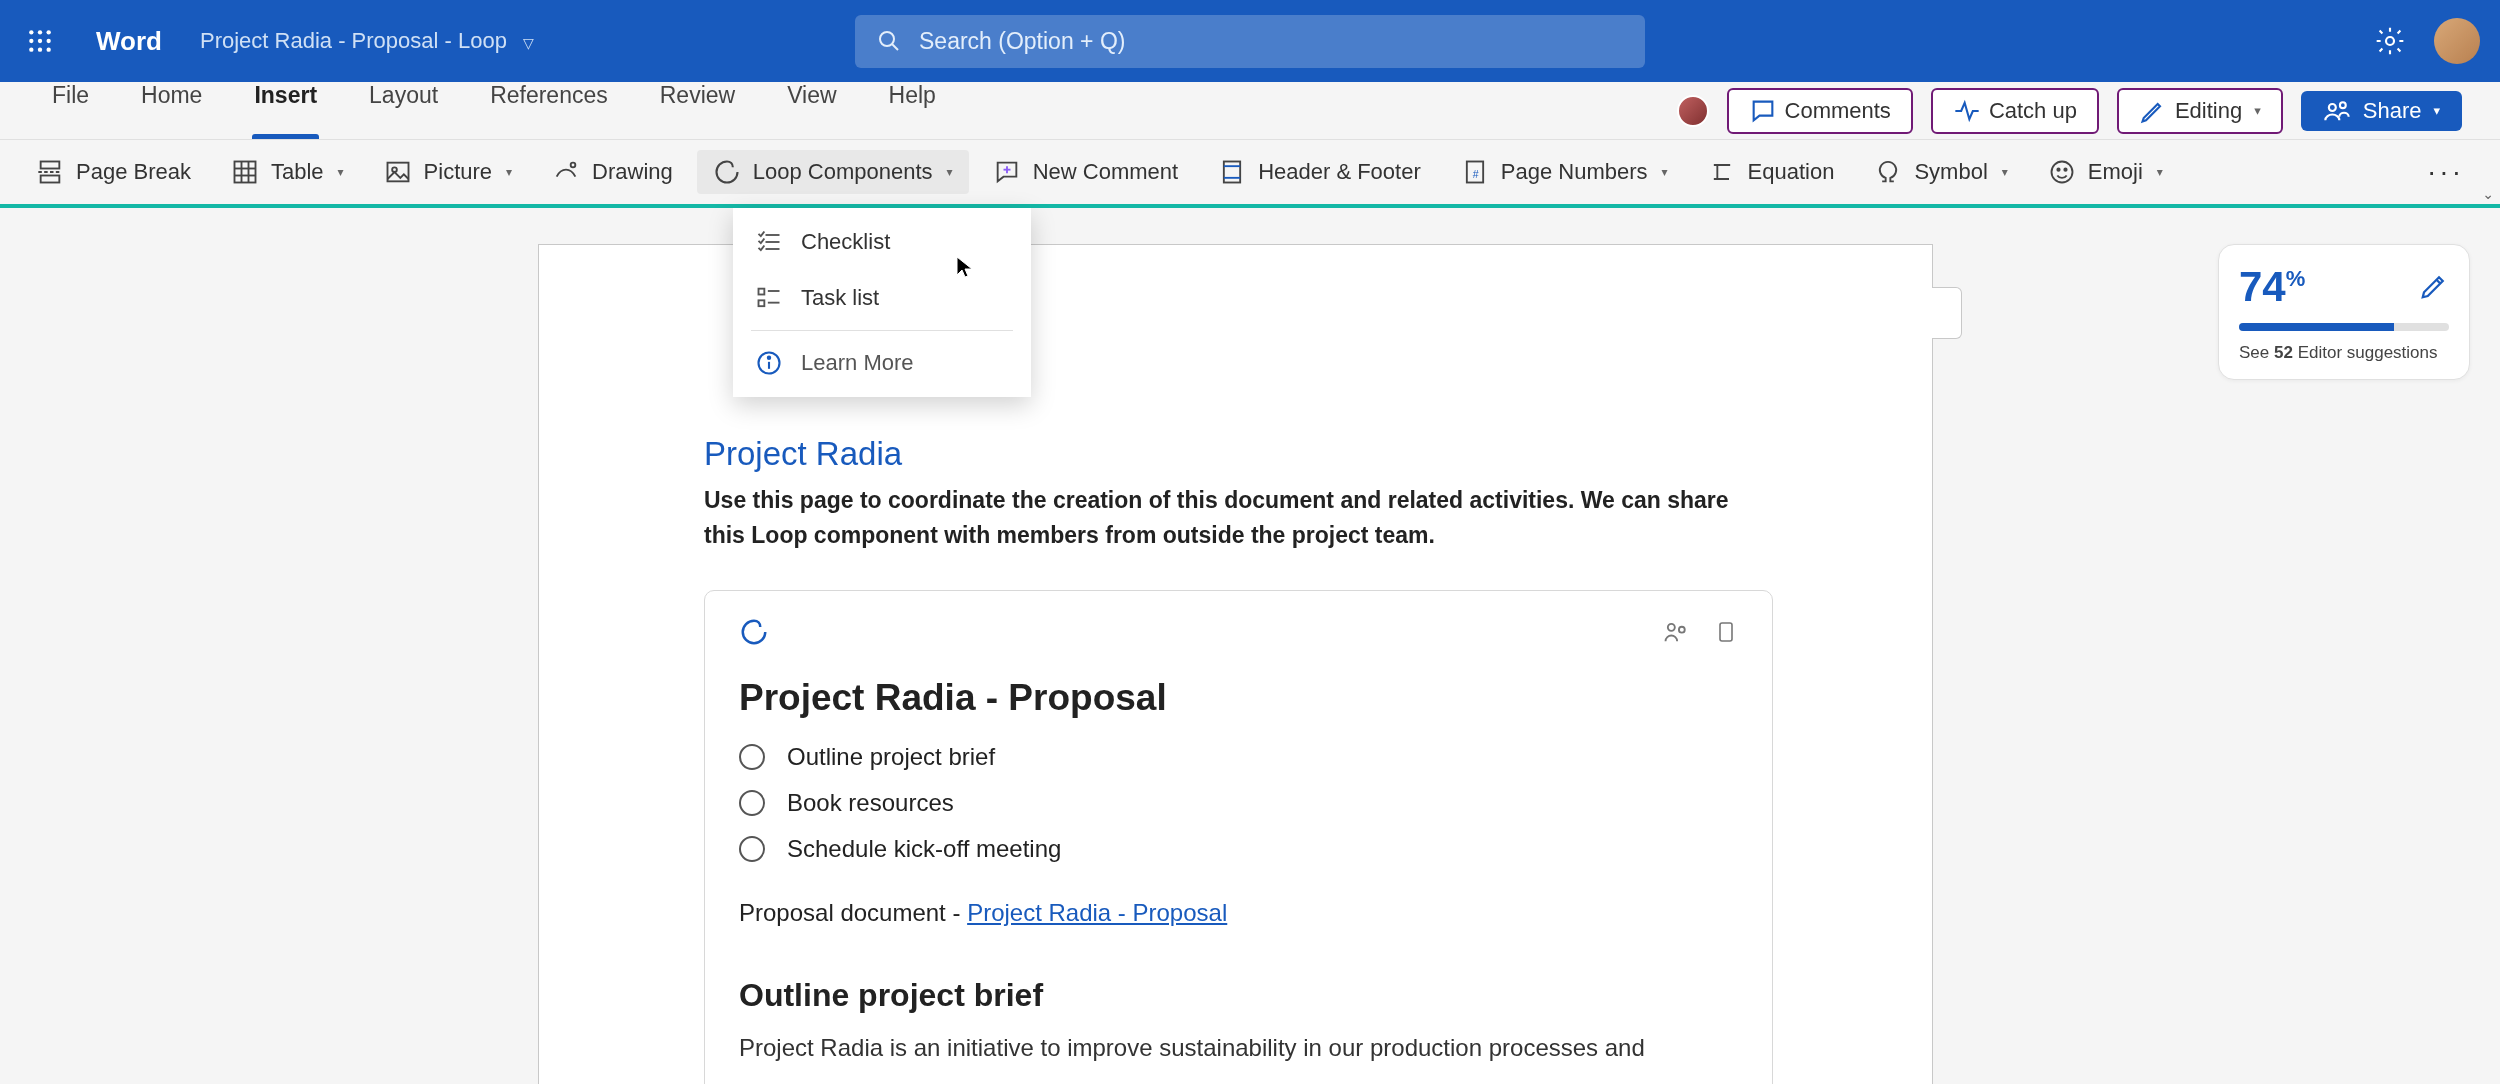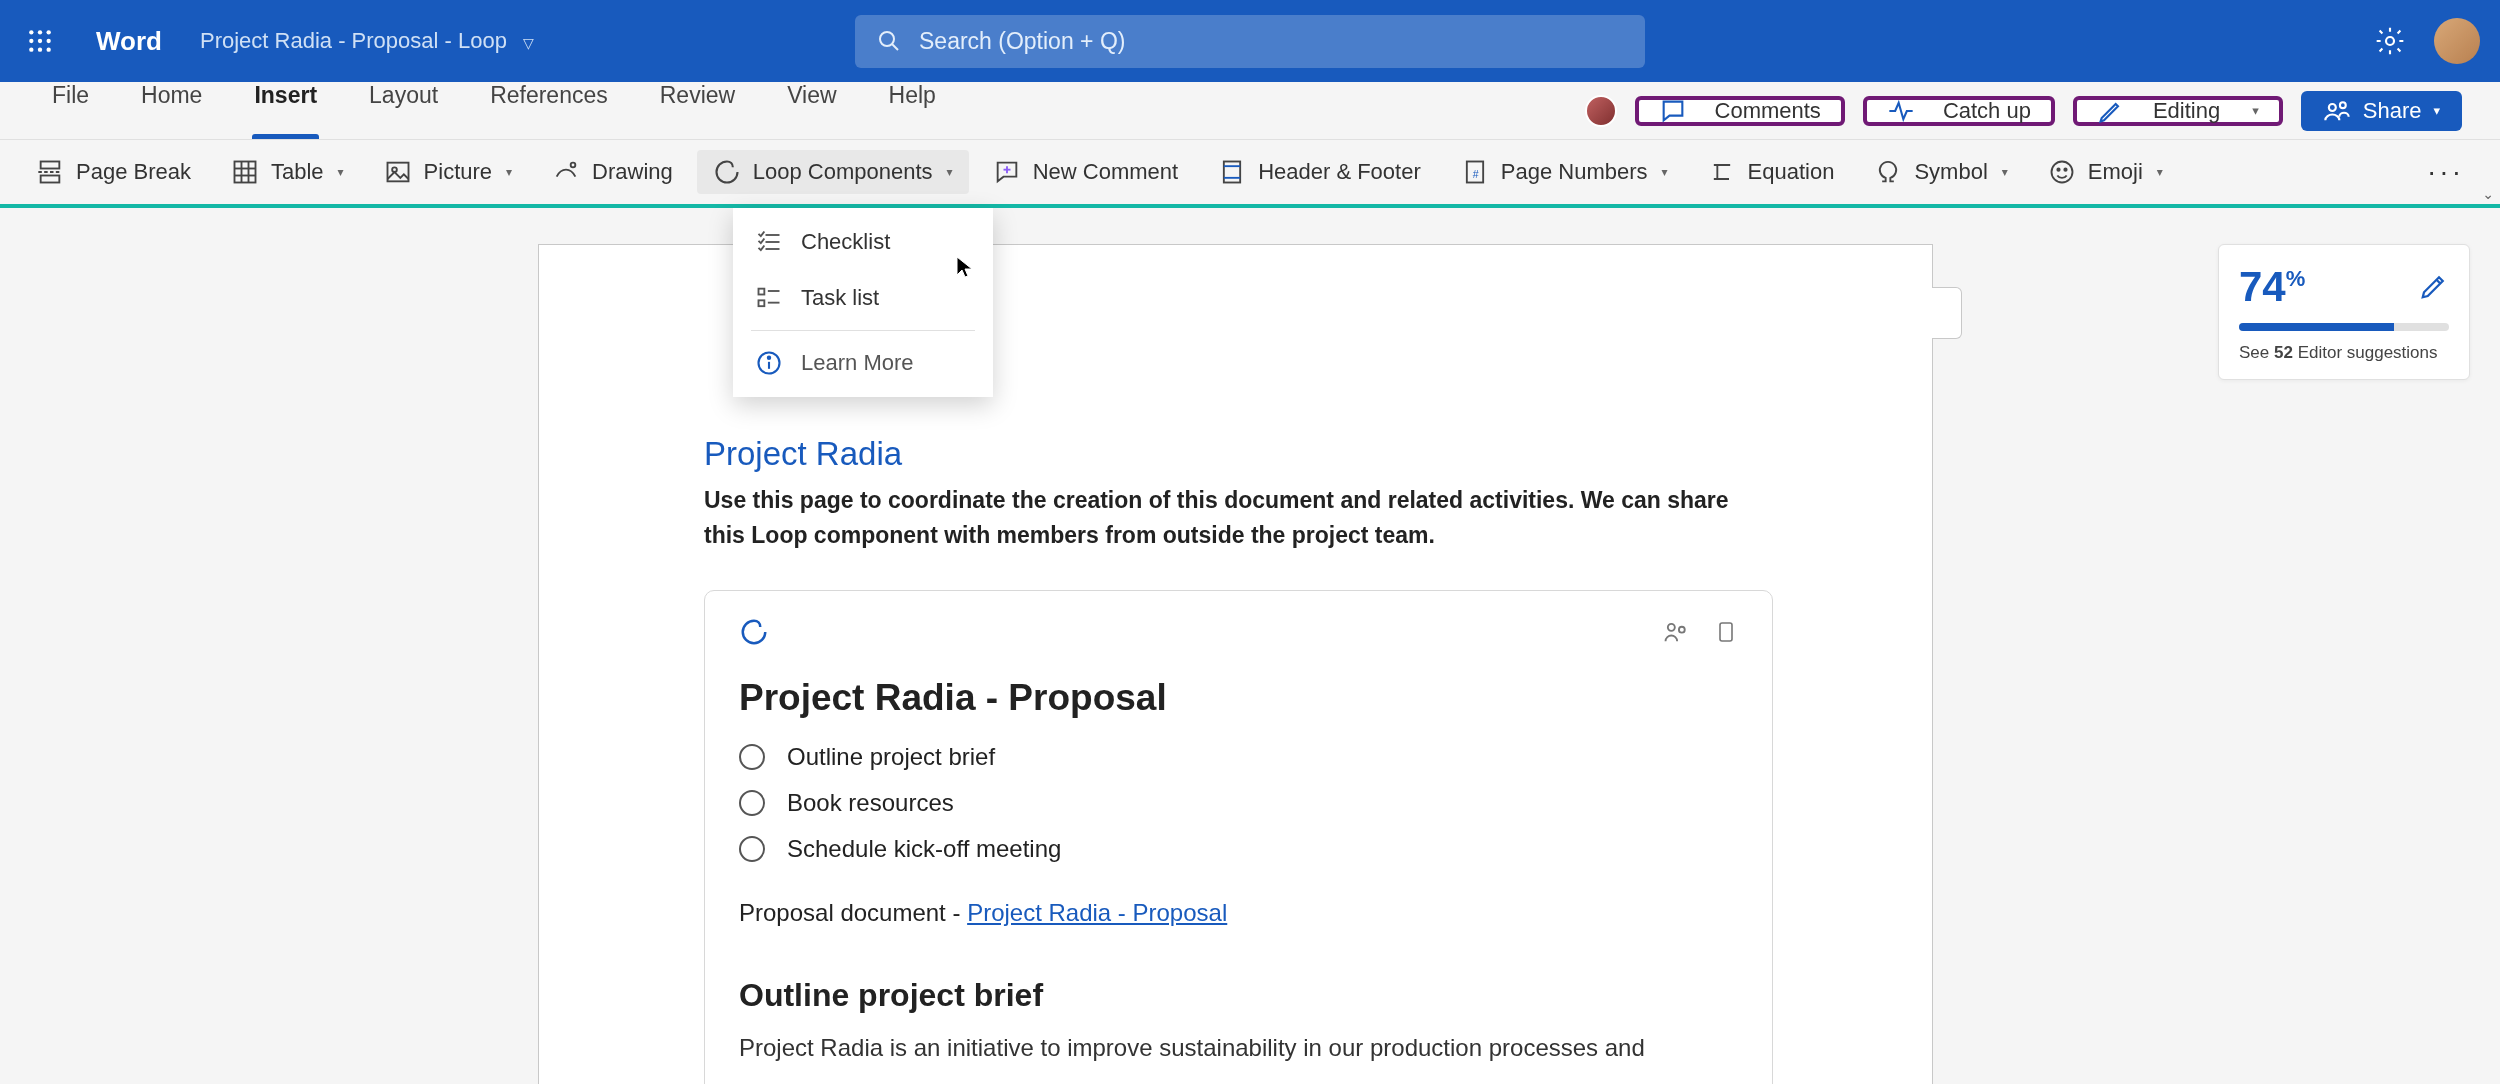--- a/index.html
+++ b/index.html
@@ -17,35 +17,35 @@
 .avatar { width: 46px; height: 46px; border-radius: 50%; background: linear-gradient(135deg, #d8a878, #b88050); }
 
 
 .tabs-row { height: 58px; background: #f5f5f5; border-bottom: 1px solid #e0e0e0; display: flex; align-items: stretch; padding: 0 26px; }
 .tab { padding: 0 26px; display: flex; align-items: flex-start; font-size: 23px; color: #444; cursor: pointer; position: relative; }
 .tab.active { color: #222; font-weight: 600; }
 .tab.active::after { content: ""; position: absolute; bottom: 0; left: 24px; right: 24px; height: 5px; background: #185abd; border-radius: 3px 3px 0 0; }
 
 .tabs-right { margin-left: auto; display: flex; align-items: center; gap: 18px; padding-right: 12px; }
 .presence { width: 32px; height: 32px; border-radius: 50%; background: linear-gradient(135deg,#c06060,#803030); border: 2px solid #fff; }
-.btn-outline { height: 30px; border: 4px solid #701a75; border-radius: 6px; background: #fff; display: flex; align-items: center; padding: 0 20px; font-size: 22px; color: #333; cursor: pointer; gap: 28px; }
+.btn-outline { height: 46px; border: 2px solid #701a75; border-radius: 6px; background: #fff; display: flex; align-items: center; padding: 0 20px; font-size: 22px; color: #333; cursor: pointer; gap: 8px; }
 .btn-outline .chev { font-size: 13px; color: #666; margin-left: 4px; }
 .btn-share { height: 40px; background: #185abd; color: #fff; border-radius: 6px; display: flex; align-items: center; padding: 0 22px; font-size: 22px; cursor: pointer; gap: 12px; }
 .btn-share .chev { font-size: 13px; }
 
 
 .ribbon { height: 68px; background: #f5f5f5; border-bottom: 4px solid #14b8a6; display: flex; align-items: center; padding: 0 20px; gap: 8px; position: relative; }
 .ribbon-cmd { display: flex; align-items: center; gap: 12px; padding: 8px 16px; font-size: 22px; color: #333; cursor: pointer; border-radius: 4px; }
 .ribbon-cmd.open { background: #e8e8e8; }
 .ribbon-cmd .chev { font-size: 12px; color: #666; margin-left: 2px; }
 .ribbon-overflow { margin-left: auto; display: flex; align-items: center; gap: 8px; }
 .collapse-caret { position: absolute; right: 6px; bottom: 2px; font-size: 14px; color: #666; cursor: pointer; }
 
 
-.dropdown { position: absolute; top: 208px; left: 733px; width: 260px; background: #fff; border-radius: 0; box-shadow: 0 8px 24px rgba(0,0,0,0.18); padding: 6px 0; z-index: 50; }
+.dropdown { position: absolute; top: 208px; left: 733px; width: 298px; background: #fff; border-radius: 0; box-shadow: 0 8px 24px rgba(0,0,0,0.18); padding: 6px 0; z-index: 50; }
 .dd-item { display: flex; align-items: center; gap: 18px; padding: 14px 22px; font-size: 22px; color: #333; cursor: pointer; }
 .dd-sep { height: 1px; background: #e0e0e0; margin: 4px 18px; }
 .dd-item.info { color: #555; }
 
 
 .cursor-arrow { position: absolute; top: 255px; left: 955px; z-index: 60; font-size: 22px; color: #000; pointer-events: none; }
 
 
 .canvas-area { position: relative; height: calc(1084px - 82px - 58px - 68px); overflow: hidden; background: #f5f5f5; }
 .page { position: absolute; left: 538px; top: 36px; width: 1395px; background: #fff; border: 1px solid #c8c8c8; min-height: 1200px; padding: 190px 165px 0 165px; }
@@ -59,21 +59,21 @@
 .loop-head-right { margin-left: auto; display: flex; gap: 24px; color: #666; }
 .loop-title { font-size: 37px; font-weight: 700; color: #222; margin-bottom: 24px; }
 .check-item { display: flex; align-items: center; gap: 22px; font-size: 24px; color: #222; margin-bottom: 18px; }
 .check-circle { width: 26px; height: 26px; border: 2px solid #555; border-radius: 50%; flex-shrink: 0; }
 .loop-link-line { margin-top: 36px; font-size: 24px; color: #222; }
 .loop-link-line a { color: #185abd; text-decoration: underline; }
 .loop-h2 { font-size: 32px; font-weight: 700; color: #222; margin-top: 50px; margin-bottom: 16px; }
 .loop-body { font-size: 24px; color: #333; line-height: 1.5; }
 
 
-.editor-panel { position: absolute; right: 30px; top: 36px; width: 252px; background: #fff; border: 1px solid #e0e0e0; border-radius: 6px; padding: 18px 20px 16px 20px; box-shadow: 0 1px 4px rgba(0,0,0,0.05);}
+.editor-panel { position: absolute; right: 30px; top: 36px; width: 252px; background: #fff; border: 1px solid #e0e0e0; border-radius: 16px; padding: 18px 20px 16px 20px; box-shadow: 0 1px 4px rgba(0,0,0,0.05);}
 .editor-top { display: flex; align-items: baseline; justify-content: space-between; }
 .editor-score { font-size: 42px; font-weight: 700; color: #185abd; }
 .editor-score sup { font-size: 22px; }
 .editor-pen { color: #185abd; }
 .editor-bar { height: 8px; background: #e0e0e0; border-radius: 4px; margin-top: 12px; overflow: hidden; }
 .editor-bar-fill { height: 100%; width: 74%; background: #185abd; }
 .editor-text { font-size: 17px; color: #444; margin-top: 12px; }
 .editor-text b { font-weight: 700; }
 
 .icon-sz { width: 28px; height: 28px; flex-shrink: 0; }

